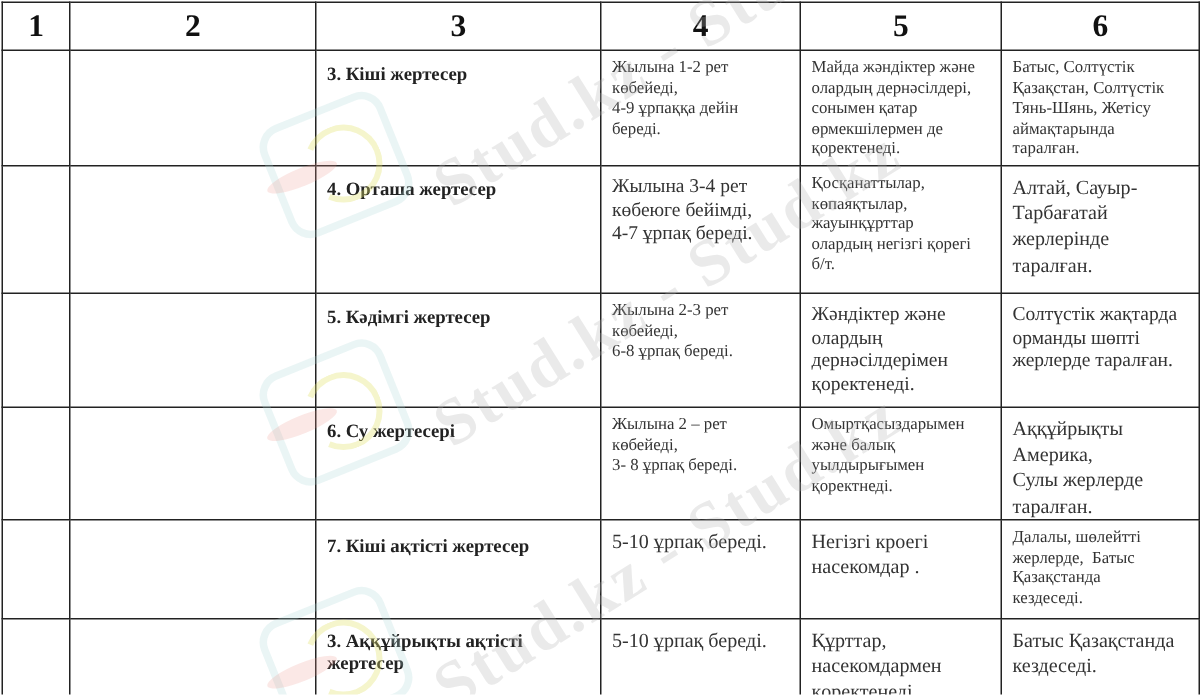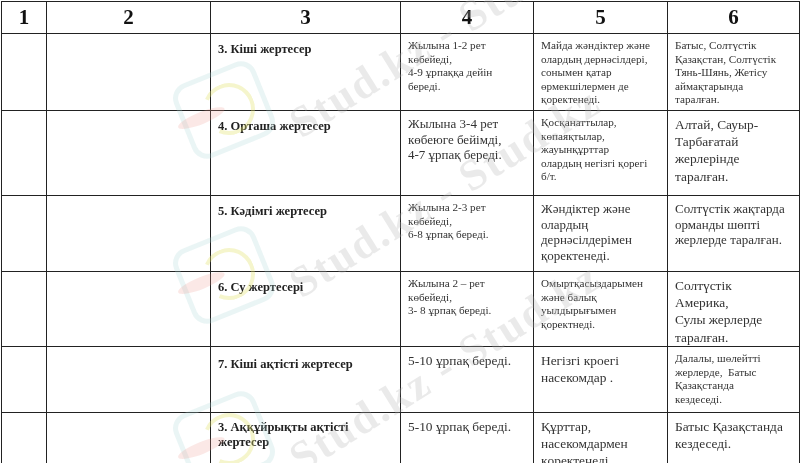--- a/index.html
+++ b/index.html
@@ -154,21 +154,21 @@
           <span class="line">көбейеді,</span>
           <span class="line">3- 8 ұрпақ береді.</span>
         </td>
         <td class="small">
           <span class="line">Омыртқасыздарымен</span>
           <span class="line">және балық</span>
           <span class="line">уылдырығымен</span>
           <span class="line">қоректнеді.</span>
         </td>
         <td class="big">
-          <span class="line">Солтүстік</span>
+          <span class="line">Аққұйрықты</span>
           <span class="line">Америка,</span>
           <span class="line">Сулы жерлерде</span>
           <span class="line">таралған.</span>
         </td>
       </tr>
 
       <tr style="height:66px">
         <td></td>
         <td></td>
         <td class="c3" style="padding-top:10px"><span>7. Кіші ақтісті жертесер</span></td>

